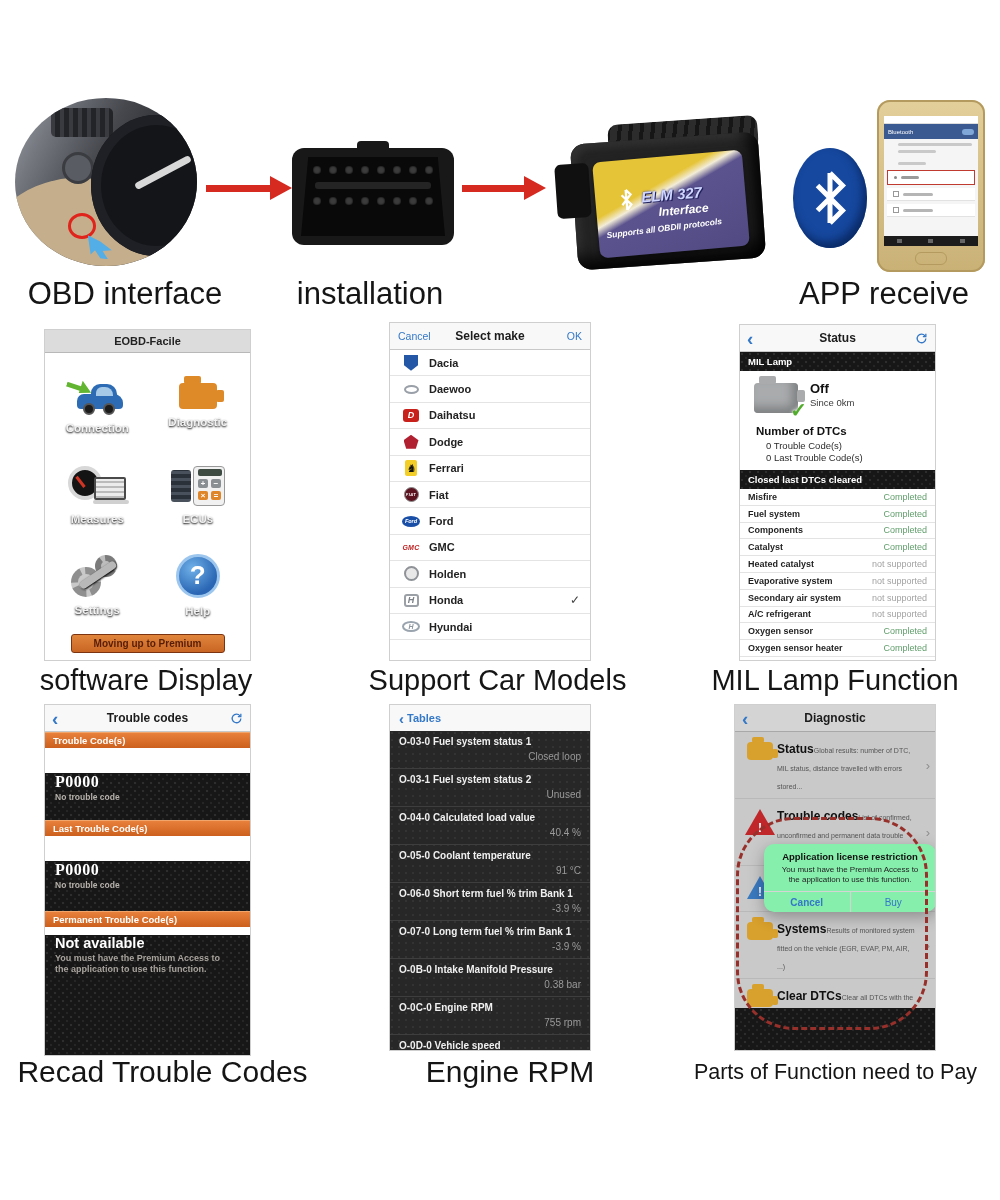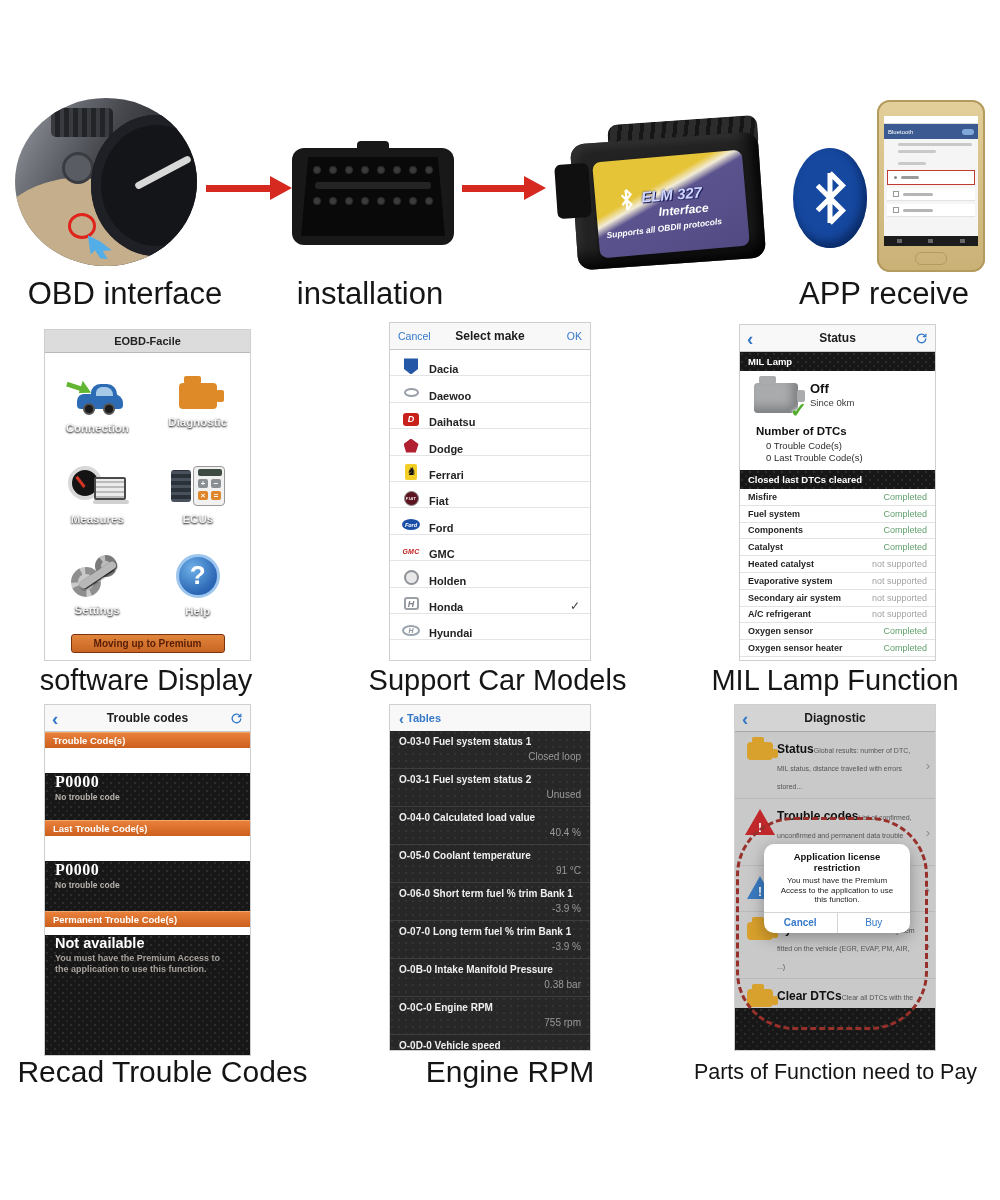--- a/index.html
+++ b/index.html
@@ -130,21 +130,21 @@
   .ic-ecu .k3{right:17px;top:25px;background:#e0862a;} .ic-ecu .k4{right:4px;top:25px;background:#e0862a;}
   .ic-set{position:relative;width:56px;height:42px;}
   .ic-set .g1{position:absolute;left:2px;bottom:0;width:30px;height:30px;border:7px dashed #8f8f8f;border-radius:50%;box-sizing:border-box;background:#c9c9c9;}
   .ic-set .g2{position:absolute;left:26px;top:0;width:22px;height:22px;border:6px dashed #7b7b7b;border-radius:50%;box-sizing:border-box;background:#bdbdbd;}
   .ic-set .wr{position:absolute;left:8px;top:16px;width:42px;height:8px;background:#b8b8b8;border-radius:4px;transform:rotate(-34deg);box-shadow:0 1px 2px #000;}
   .ic-help{width:44px;height:44px;border-radius:50%;background:radial-gradient(circle at 35% 30%,#6fb0e8,#2a66b4 70%);
         border:3px solid #9cc6ee;box-sizing:border-box;display:flex;align-items:center;justify-content:center;
         color:#fff;font-size:26px;font-weight:bold;}
 
   
-  .mk-row{height:25.4px;display:flex;align-items:flex-end;padding-left:12px;border-bottom:1px solid #e4e4e4;position:relative;}
+  .mk-row{height:25.4px;display:flex;align-items:center;padding-left:12px;border-bottom:1px solid #e4e4e4;position:relative;}
   .mk-name{font-size:11px;font-weight:bold;color:#222;}
   .mk-chk{position:absolute;right:10px;color:#444;font-size:12px;}
   .lg{width:18px;height:18px;flex:none;margin-right:9px;display:flex;align-items:center;justify-content:center;flex-direction:column;}
   .lg i{display:flex;align-items:center;justify-content:center;box-sizing:border-box;}
   .lg-dacia i{width:14px;height:16px;background:#2457a6;clip-path:polygon(0 0,100% 0,100% 66%,50% 100%,0 66%);}
   .lg-daewoo i{width:15px;height:9px;border:2px solid #9aa0a8;border-radius:50%;}
   .lg-daihatsu i{width:16px;height:13px;background:#c8211c;border-radius:3px;color:#fff;font-size:9px;font-weight:bold;}
   .lg-daihatsu i::after{content:"D";}
   .lg-dodge i{width:15px;height:14px;background:#b02030;clip-path:polygon(50% 0,100% 38%,82% 100%,18% 100%,0 38%);}
   .lg-ferrari i{width:12px;height:16px;background:#f2ce26;border-radius:2px;color:#111;font-size:11px;}
@@ -199,21 +199,21 @@
   .dg .nav{background:#d4d4d4;border-bottom:1px solid #a8a8a8;}
   .dg-item{position:relative;display:flex;padding:7px 16px 5px 8px;border-bottom:1px solid #b9b9b9;box-sizing:border-box;}
   .dg-ic{width:34px;flex:none;display:flex;justify-content:center;padding-top:3px;}
   .dg-tx{flex:1;}
   .dg-tt{font-size:12px;font-weight:bold;color:#101010;margin-bottom:2px;}
   .dg-ds{font-size:7px;line-height:8.5px;color:#555;}
   .dg-ch{position:absolute;right:5px;top:50%;transform:translateY(-50%);color:#8e8e8e;font-size:13px;}
   .wtri{width:30px;height:26px;background:#c0272a;clip-path:polygon(50% 0,100% 100%,0 100%);
         display:flex;align-items:flex-end;justify-content:center;color:#fff;font-size:12px;font-weight:bold;}
   .wtri.blue{background:#3a7ac0;width:26px;height:23px;}
-  .dg-dialog{position:absolute;left:29px;top:139px;width:146px;background:#ffffff;border-radius:10px;z-index:4;
+  .dg-dialog{position:absolute;left:29px;top:139px;width:172px;background:#86efac;border-radius:10px;z-index:4;
         box-shadow:0 5px 16px rgba(0,0,0,.3);overflow:hidden;}
   .dlg-tt{font-size:9.5px;font-weight:bold;color:#111;text-align:center;padding:7px 6px 3px;}
   .dlg-bd{font-size:8px;line-height:9.5px;color:#222;text-align:center;padding:0 12px 7px;}
   .dlg-btns{display:flex;border-top:1px solid #d4d4d4;height:20px;}
   .dlg-btns span{flex:1;display:flex;align-items:center;justify-content:center;color:#3478c8;font-size:10px;}
   .dlg-btns .b1{font-weight:bold;border-right:1px solid #d4d4d4;}
   .dg-carbon{position:absolute;left:0;right:0;bottom:0;height:42px;}
   .dg-dashed{position:absolute;left:1px;top:112px;width:192px;height:213px;border:3px dashed #97302a;
         border-radius:58px;z-index:6;pointer-events:none;box-sizing:border-box;}
 </style>

